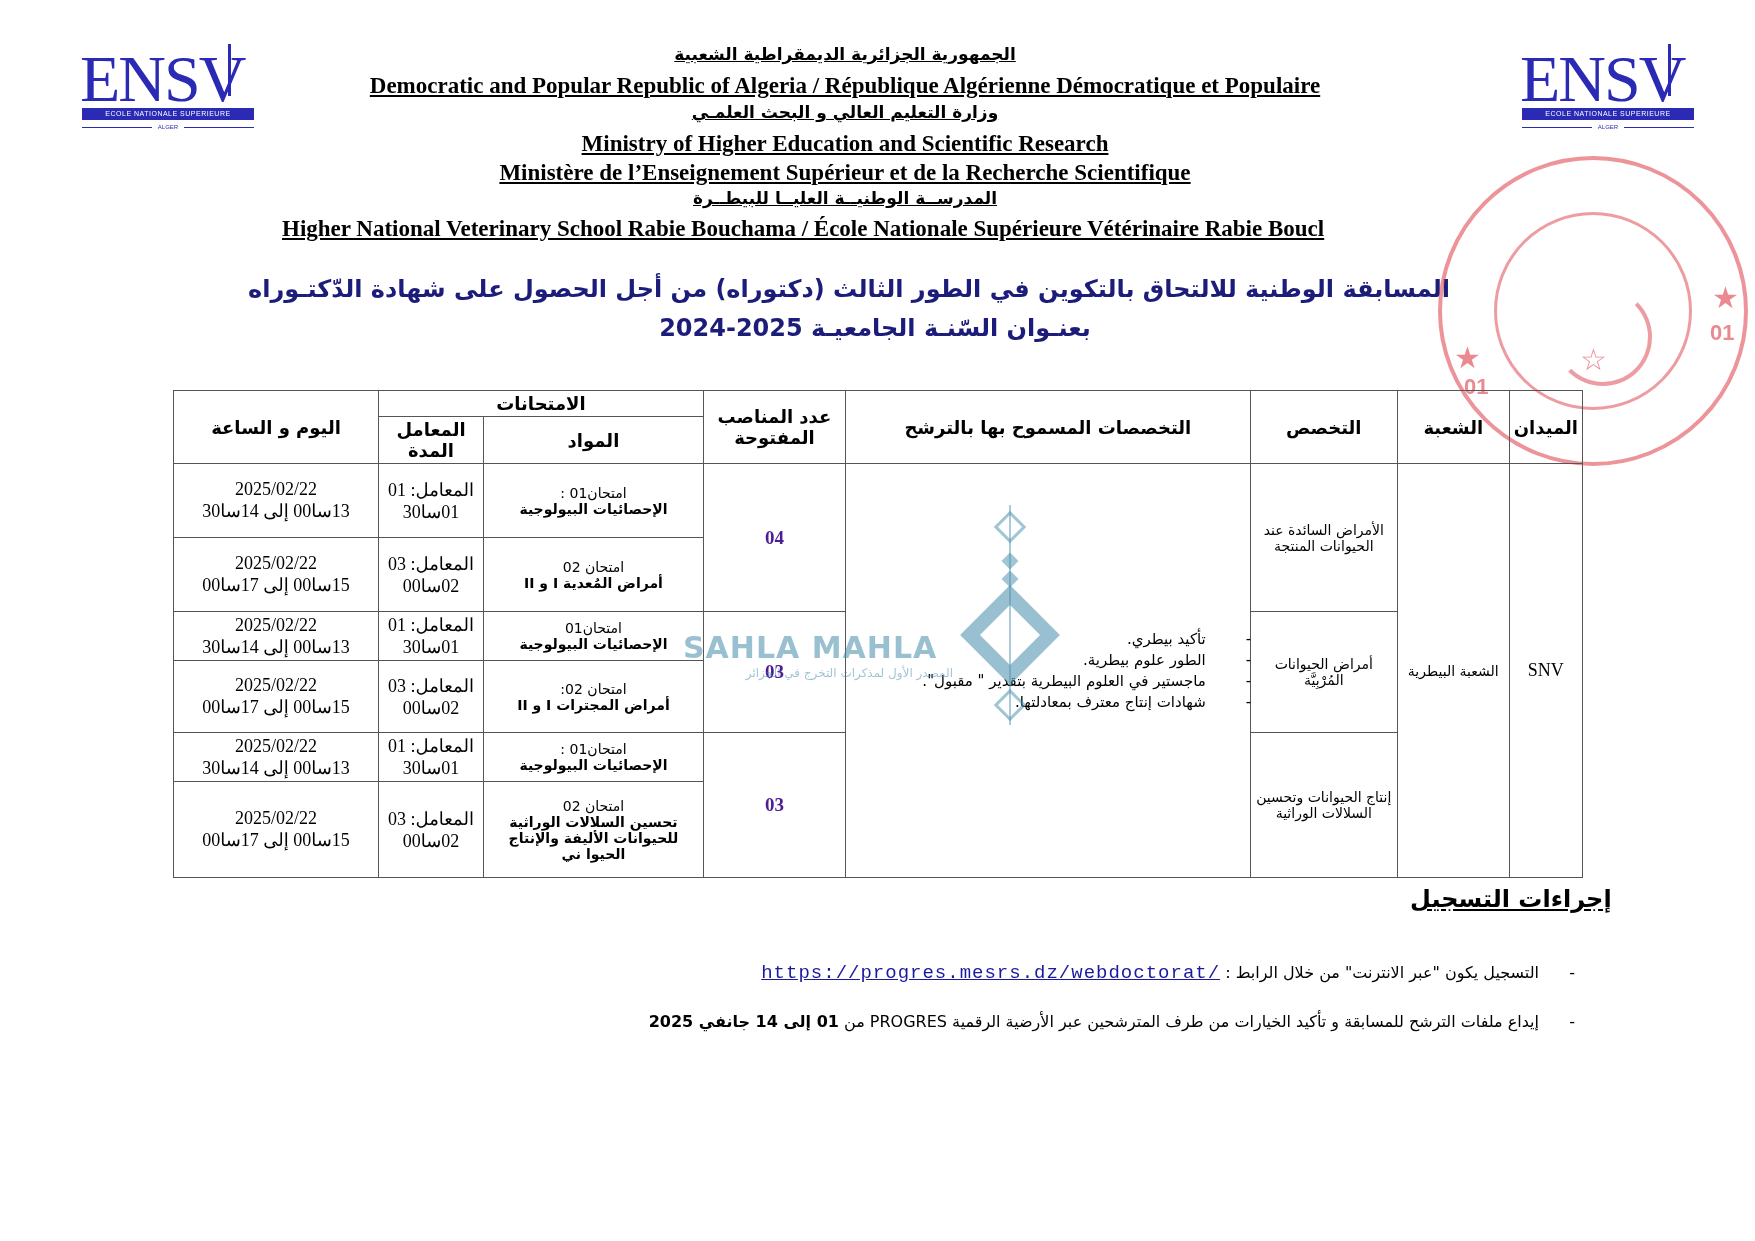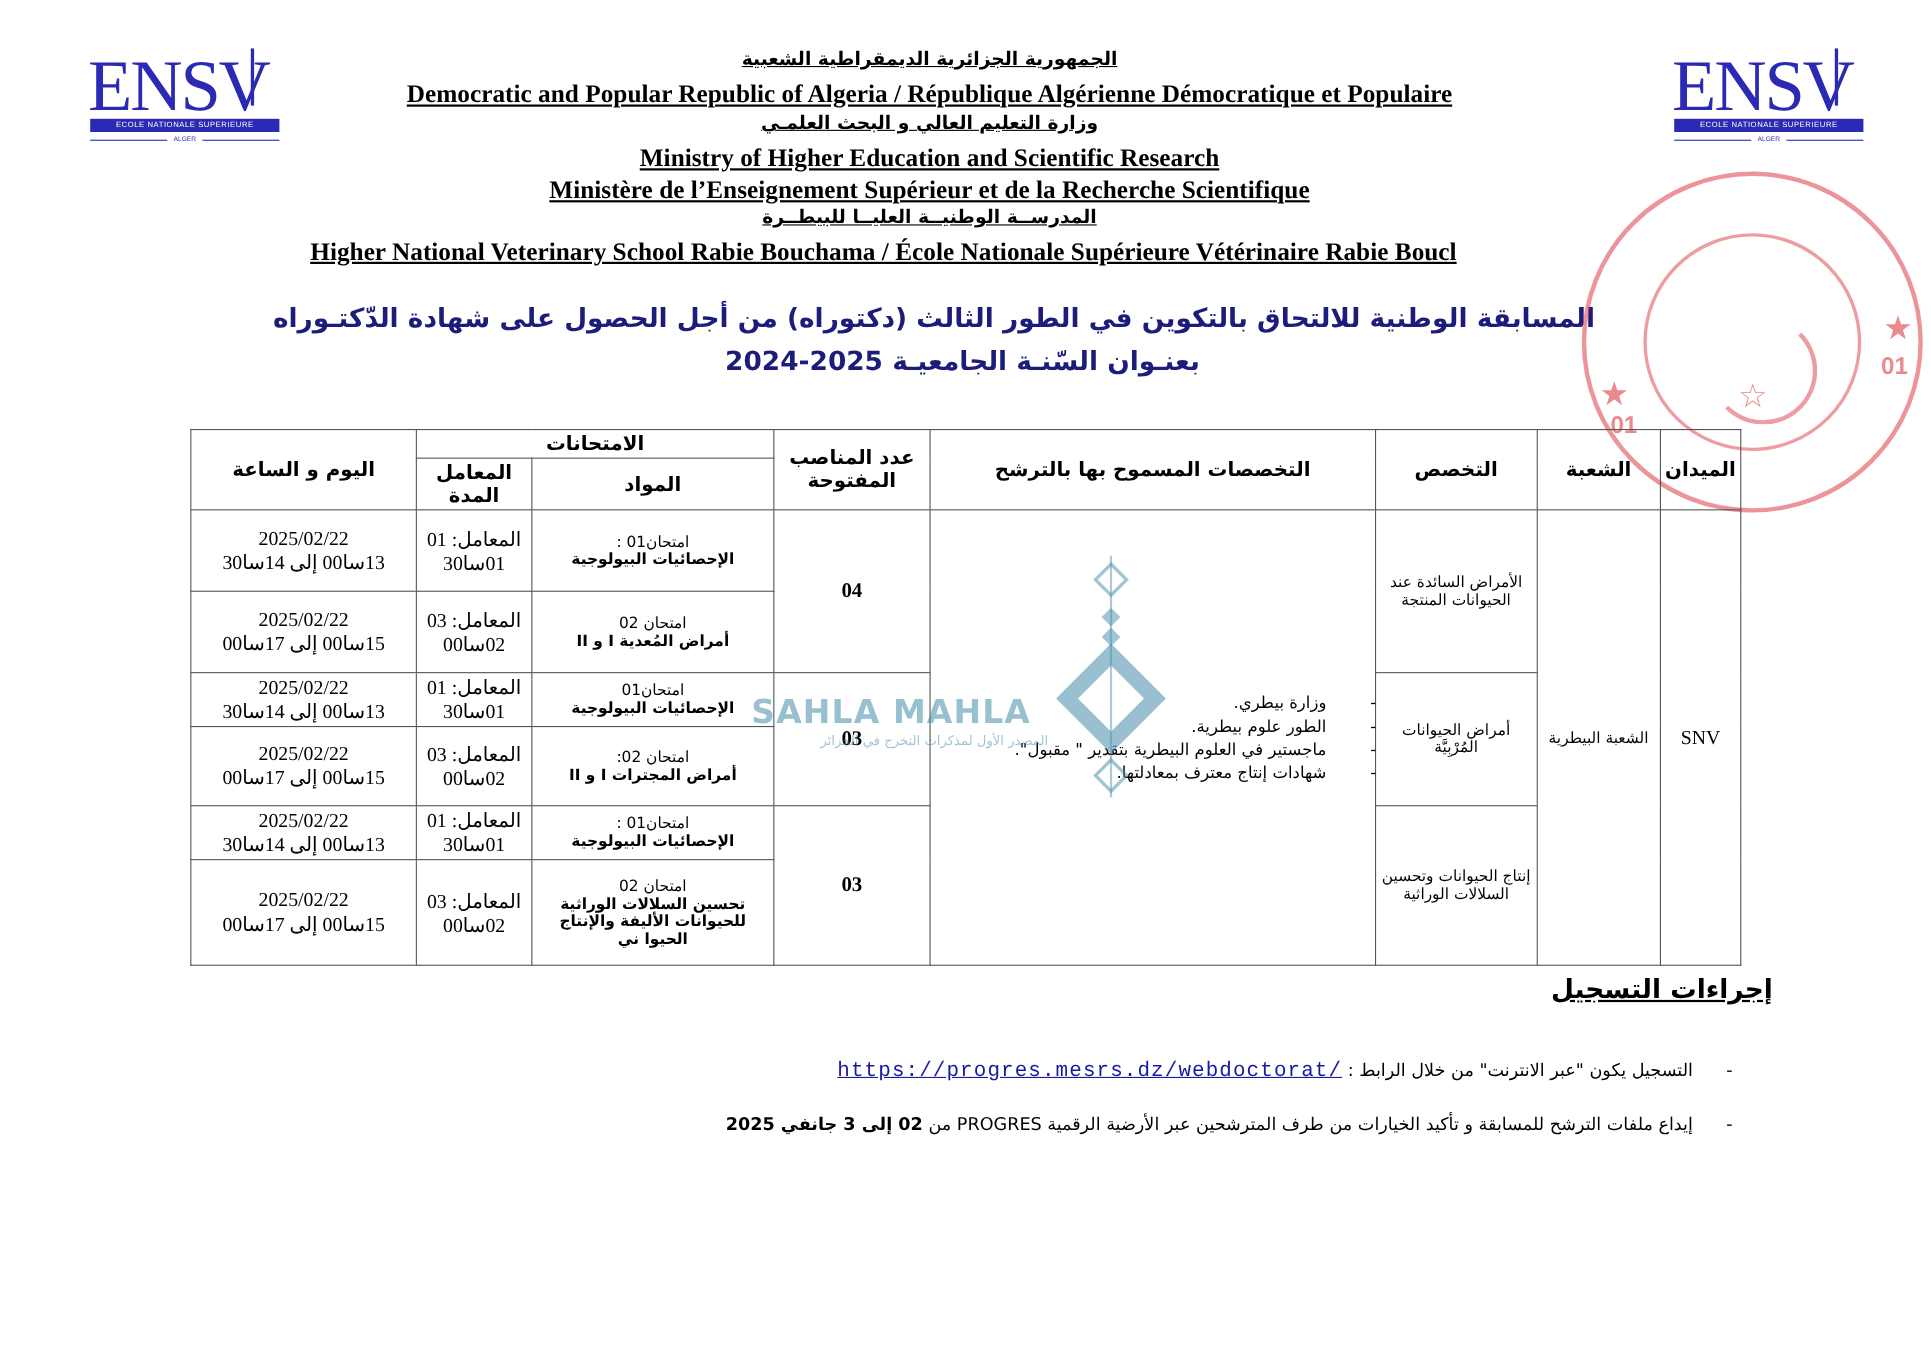--- a/index.html
+++ b/index.html
@@ -24,21 +24,21 @@
   .stamp .inner{position:absolute;left:52px;top:52px;width:198px;height:198px;border-radius:50%;border:3px solid rgba(220,60,70,.5);box-sizing:border-box;}
   .stamp .star{position:absolute;color:rgba(220,60,70,.6);font-size:30px;}
   .stamp .num{position:absolute;color:rgba(220,60,70,.6);font-family:"Liberation Sans",sans-serif;font-weight:bold;font-size:22px;}
   .stamp .crescent{position:absolute;left:112px;top:128px;width:90px;height:90px;border-radius:50%;border:4px solid rgba(220,60,70,.5);border-left-color:transparent;border-top-color:transparent;}
 
   table.main{position:absolute;left:173px;top:390px;width:1410px;border-collapse:collapse;direction:rtl;}
   table.main td,table.main th{border:1.4px solid #555;text-align:center;vertical-align:middle;padding:2px 4px;font-family:"DejaVu Sans",sans-serif;font-size:14px;}
   table.main th{font-weight:bold;font-size:18px;}
   .serif{font-family:"Liberation Serif",serif !important;font-size:18px !important;}
   .bold{font-weight:bold;}
-  .posts{color:#000000;font-weight:bold;font-family:"Liberation Serif",serif !important;font-size:19px !important;}
+  .posts{color:#4c1d95;font-weight:bold;font-family:"Liberation Serif",serif !important;font-size:19px !important;}
   ul.allowed{list-style:none;margin:0;padding:0 40px 0 0;text-align:right;font-size:15px;line-height:21px;}
   ul.allowed li:before{content:"-";display:inline-block;width:40px;margin-right:-40px;text-align:left;position:relative;right:-40px;}
 
   .wm{position:absolute;left:683px;top:630px;font-family:"DejaVu Sans",sans-serif;font-weight:bold;font-size:30px;color:rgba(70,140,170,.55);letter-spacing:1px;}
   .wm-sub{position:absolute;left:683px;top:666px;font-family:"DejaVu Sans",sans-serif;font-size:12px;color:rgba(70,140,170,.5);direction:rtl;width:270px;}
   .wm-logo{position:absolute;left:960px;top:505px;width:100px;height:220px;}
 
   .section{position:absolute;left:1410px;top:885px;font-family:"DejaVu Sans",sans-serif;font-weight:bold;font-size:24px;text-decoration:underline;direction:rtl;}
   .bullet{position:absolute;right:180px;font-family:"DejaVu Sans",sans-serif;font-size:16px;direction:rtl;white-space:nowrap;}
   .bullet .dash{display:inline-block;width:36px;}
@@ -106,21 +106,21 @@
     <th>المواد</th>
     <th>المعامل المدة</th>
   </tr>
 
   <tr style="height:74px;">
     <td rowspan="6" class="serif">SNV</td>
     <td rowspan="6">الشعبة البيطرية</td>
     <td rowspan="2">الأمراض السائدة عند الحيوانات المنتجة</td>
     <td rowspan="6">
       <ul class="allowed">
-        <li>وزارة بيطري.</li>
+        <li>تأكيد بيطري.</li>
         <li>الطور علوم بيطرية.</li>
         <li>ماجستير في العلوم البيطرية بتقدير " مقبول".</li>
         <li>شهادات إنتاج معترف بمعادلتها.</li>
       </ul>
     </td>
     <td rowspan="2" class="posts">04</td>
     <td>
           <div>امتحان01 :</div>
           <div class="bold">الإحصائيات البيولوجية</div>
         </td>
@@ -225,14 +225,14 @@
 
 <div class="section">إجراءات التسجيل</div>
 
 <div class="bullet" style="top:962px;">
   <span class="dash">-</span><span>التسجيل يكون "عبر الانترنت" من خلال الرابط :</span>
   <a>https://progres.mesrs.dz/webdoctorat/</a>
 </div>
 
 <div class="bullet" style="top:1012px;">
   <span class="dash">-</span><span>إيداع ملفات الترشح للمسابقة و تأكيد الخيارات من طرف المترشحين عبر الأرضية الرقمية PROGRES من</span>
-  <b>02 إلى 3 جانفي 2025</b>
+  <b>01 إلى 14 جانفي 2025</b>
 </div>
 
 </body></html>

